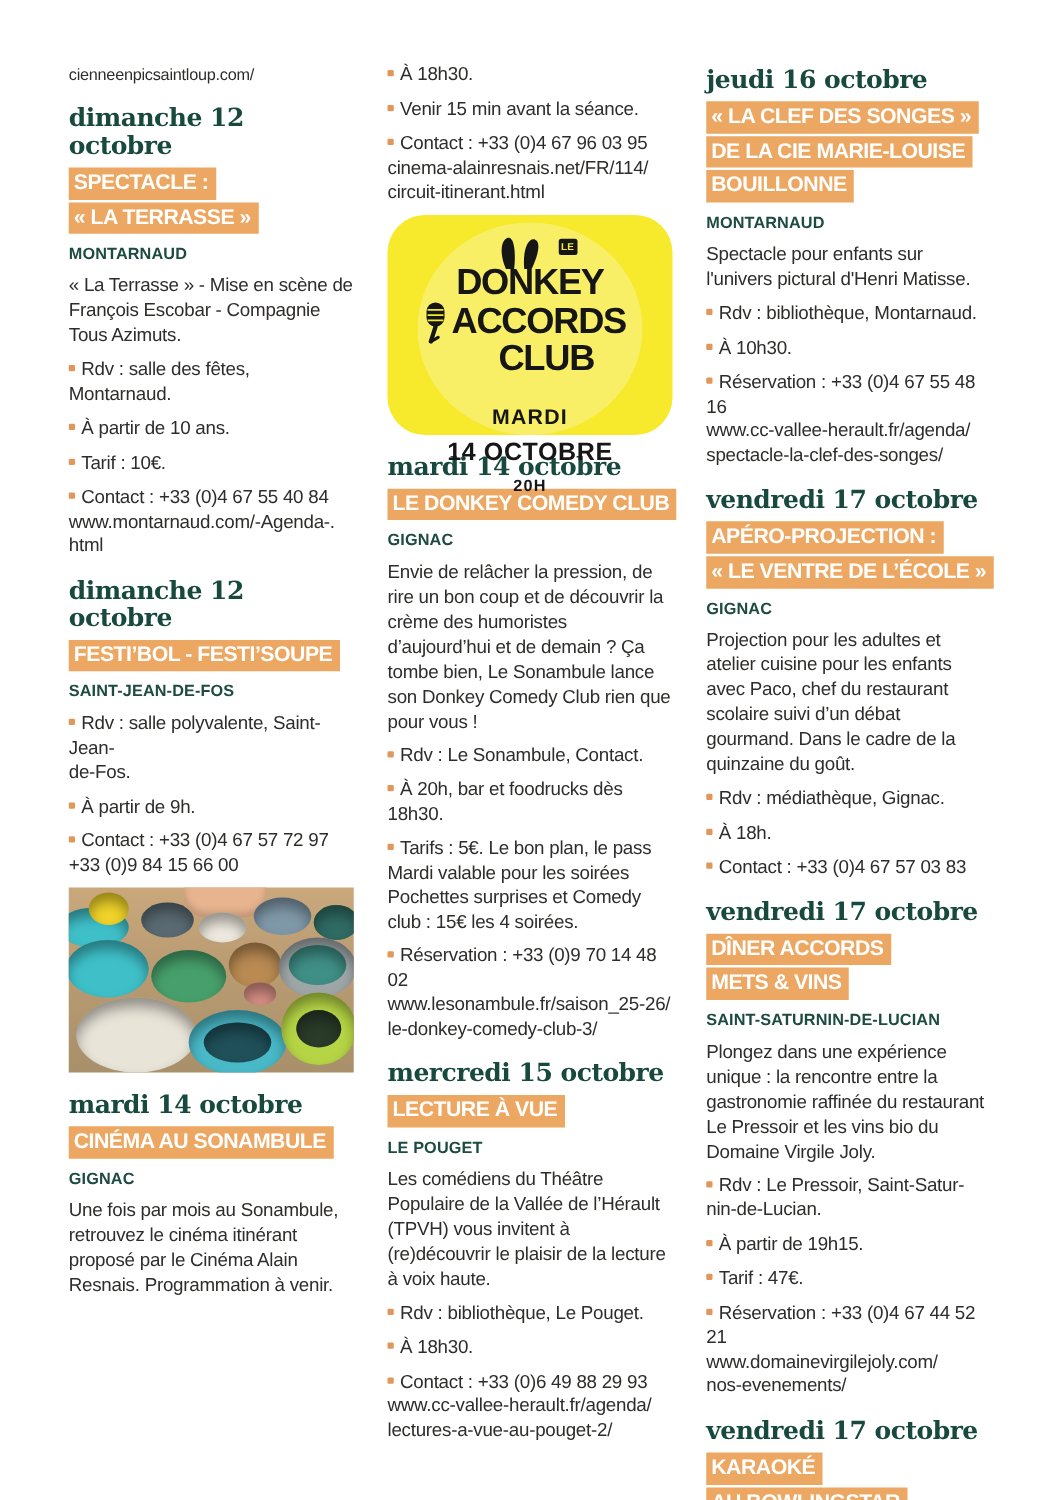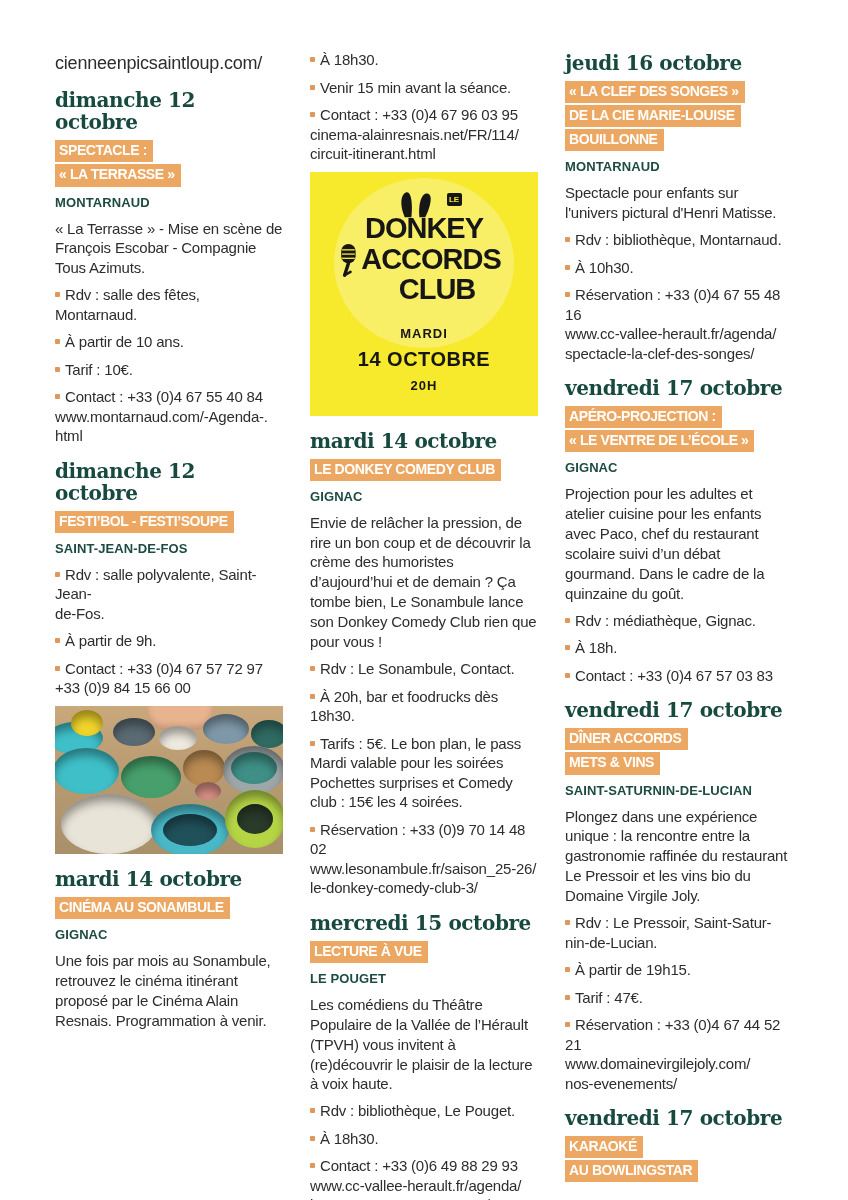--- a/index.html
+++ b/index.html
@@ -14,34 +14,34 @@
   html,body{background:#888;}
   body{font-family:"Liberation Sans",sans-serif;}
   .page{
     width:848px;height:1200px;background:#fff;margin:0 auto;
     padding:50px 55px 0 55px;overflow:hidden;position:relative;
   }
   .cols{display:flex;gap:27px;}
   .col{width:228px;flex:0 0 228px;}
 
   .url-line{
-    font-size:18px;line-height:1.3;color:var(--ink);letter-spacing:-0.2px;
+    font-size:13px;line-height:1.3;color:var(--ink);letter-spacing:-0.2px;
     margin:2px 0 8px;white-space:pre-line;
   }
   .date{
     font-family:"DejaVu Serif",serif;font-weight:bold;
     font-size:20px;color:var(--teal);letter-spacing:-0.4px;
     margin:14px 0 7px;line-height:1.1;
   }
   .col > .date:first-child{margin-top:2px;}
   .title{margin:1px 0 6px;}
   .title-line{line-height:1.22;}
   .hl{
     display:inline-block;background:var(--orange);color:#fff;font-weight:bold;
-    font-size:14px;letter-spacing:-0.4px;padding:2px 6px 3px 4px;margin-bottom:2px;
+    font-size:17px;letter-spacing:-0.4px;padding:2px 6px 3px 4px;margin-bottom:2px;
     white-space:nowrap;
   }
   .loc{
     font-size:13px;font-weight:bold;color:var(--loc);letter-spacing:0.1px;
     margin:2px 0 9px;
   }
   .desc{
     font-size:15px;line-height:1.33;color:var(--ink);letter-spacing:-0.2px;
     margin:0 0 7px;
   }
@@ -76,39 +76,39 @@
   .b10i{left:176px;top:46px;width:46px;height:32px;background:#3f8f86;box-shadow:inset 0 6px 8px rgba(0,0,0,.4);}
   .b11{left:6px;top:88px;width:96px;height:60px;background:#e9e4d8;box-shadow:inset 0 10px 14px rgba(0,0,0,.28);}
   .b12{left:96px;top:98px;width:78px;height:52px;background:#49b9c8;}
   .b12i{left:108px;top:108px;width:54px;height:32px;background:#20505a;box-shadow:inset 0 5px 8px rgba(0,0,0,.5);}
   .b13{left:170px;top:84px;width:60px;height:58px;background:#b6d545;}
   .b13i{left:182px;top:98px;width:36px;height:30px;background:#2a3b2a;box-shadow:inset 0 4px 6px rgba(0,0,0,.5);}
   .b14{left:140px;top:76px;width:26px;height:18px;background:#d98f86;}
 
   
   .poster{
-    width:228px;height:244px;margin:8px 0 4px;background:var(--poster-yellow);
+    width:228px;height:176px;margin:8px 0 4px;background:var(--poster-yellow);
     display:flex;flex-direction:column;align-items:center;padding-top:16px;
-    position:relative;color:#161616;
+    position:relative;color:#161616;border-radius:30px;
   }
   .poster::before{
     content:"";position:absolute;left:24px;top:6px;width:180px;height:170px;border-radius:50%;
     background:rgba(255,255,255,.28);
   }
   .poster *{position:relative;}
   .logo-row{display:flex;align-items:flex-end;gap:10px;height:30px;margin-bottom:-4px;margin-left:6px;}
   .poster .word{font-weight:bold;font-size:29px;line-height:1.0;letter-spacing:-1px;}
   .comedy-row{display:flex;align-items:center;gap:2px;margin-left:-10px;}
   .club-row{margin-left:26px;margin-top:-2px;}
   .le-badge{
     width:15px;height:13px;background:#161616;border-radius:2px;color:var(--poster-yellow);
     font-size:8px;font-weight:bold;display:flex;align-items:center;justify-content:center;
     margin-bottom:12px;
   }
-  .poster .sub1{font-weight:bold;font-size:13px;letter-spacing:1px;margin-top:22px;}
+  .poster .sub1{font-weight:bold;font-size:17px;letter-spacing:1px;margin-top:22px;}
   .poster .sub2{font-weight:bold;font-size:20px;letter-spacing:0.5px;margin-top:7px;}
   .poster .sub3{font-weight:bold;font-size:13px;letter-spacing:1px;margin-top:7px;}
 </style>
 </head>
 <body>
 
 <div class="page">
   <div class="cols">
     <div class="col">
         <div class="url-line">cienneenpicsaintloup.com/</div>

